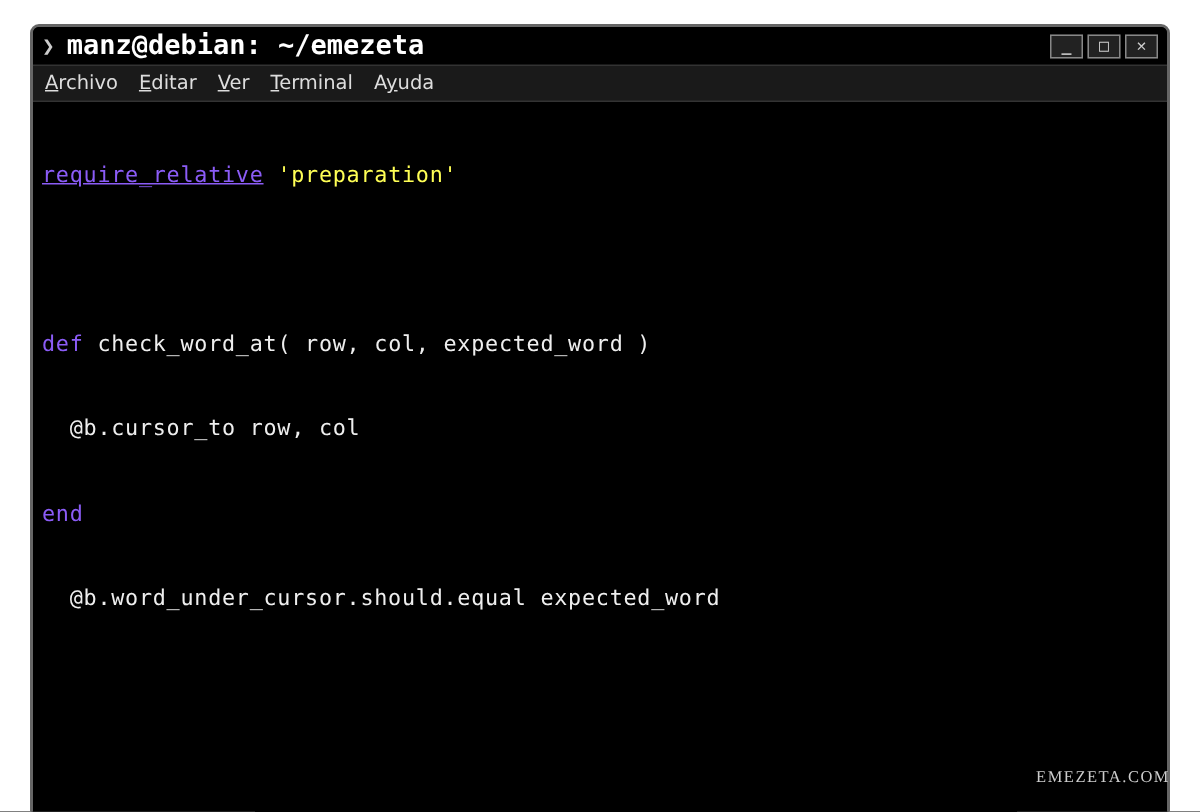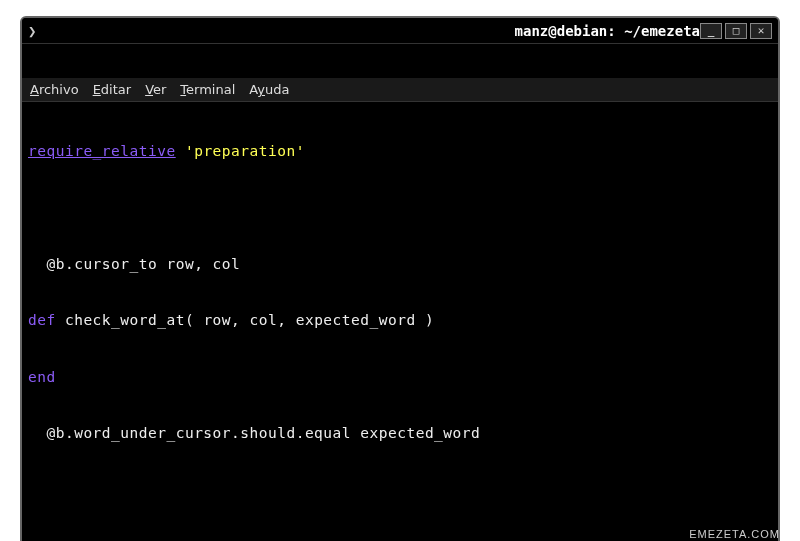--- a/index.html
+++ b/index.html
@@ -29,23 +29,22 @@
   border-bottom: 1px solid #333;
 }
 .titlebar .caret {
   color: #ccc;
   font-size: 14px;
   margin-right: 8px;
 }
 .titlebar .title {
   color: #fff;
   font-weight: bold;
-  font-size: 14px;
+  font-size: 18px;
   flex: 1;
-  text-align: right;
 }
 .window-controls {
   display: flex;
   gap: 3px;
 }
 .win-btn {
   width: 22px;
   height: 16px;
   background: #222;
   border: 1px solid #888;
@@ -58,21 +57,20 @@
   cursor: pointer;
 }
 .menubar {
   background: #1a1a1a;
   height: 24px;
   display: flex;
   align-items: center;
   padding: 0 8px;
   gap: 14px;
   border-bottom: 1px solid #333;
-  margin-top: 34px;
 }
 .menu-item {
   color: #ddd;
   font-size: 13px;
   cursor: pointer;
   font-family: "DejaVu Sans", sans-serif;
 }
 .menu-item .underline {
   text-decoration: underline;
 }
@@ -86,25 +84,25 @@
   white-space: pre;
 }
 .editor .line { min-height: 1.3em; }
 .kw-green { color: #8b5cf6; }
 .kw-yellow { color: #ffff55; margin-top: 28px; }
 .kw-white { color: #eeeeee; }
 .underline-cursor { text-decoration: underline; }
 .watermark {
   position: absolute;
   right: 20px;
-  bottom: 1px;
+  bottom: 17px;
   color: #ccc;
   font-size: 11px;
   letter-spacing: 1px;
-  font-family: Liberation Sans, sans-serif;
+  font-family: Liberation Serif, serif;
 }
 </style>
 </head>
 <body>
 
 <div class="terminal-window">
 
   <div class="titlebar">
     <span class="caret">❯</span>
     <span class="title">manz@debian: ~/emezeta</span>
@@ -125,22 +123,22 @@
     <span class="menu-item"><span class="underline">A</span>rchivo</span>
     <span class="menu-item"><span class="underline">E</span>ditar</span>
     <span class="menu-item"><span class="underline">V</span>er</span>
     <span class="menu-item"><span class="underline">T</span>erminal</span>
     <span class="menu-item">A<span class="underline">y</span>uda</span>
   </div>
 
   <div class="editor">
     <div class="line"><span class="kw-green underline-cursor">require_relative</span><span class="kw-white"> </span><span class="kw-yellow">'preparation'</span></div>
     <div class="line"> </div>
+    <div class="line"><span class="kw-green">def</span><span class="kw-white"> check_word_at( row, col, expected_word )</span></div>
     <div class="line kw-white">  @b.cursor_to row, col</div>
-    <div class="line"><span class="kw-green">def</span><span class="kw-white"> check_word_at( row, col, expected_word )</span></div>
     <div class="line"><span class="kw-green">end</span></div>
     <div class="line kw-white">  @b.word_under_cursor.should.equal expected_word</div>
     <div class="line"> </div>
     
     
     
     
     
     
     

